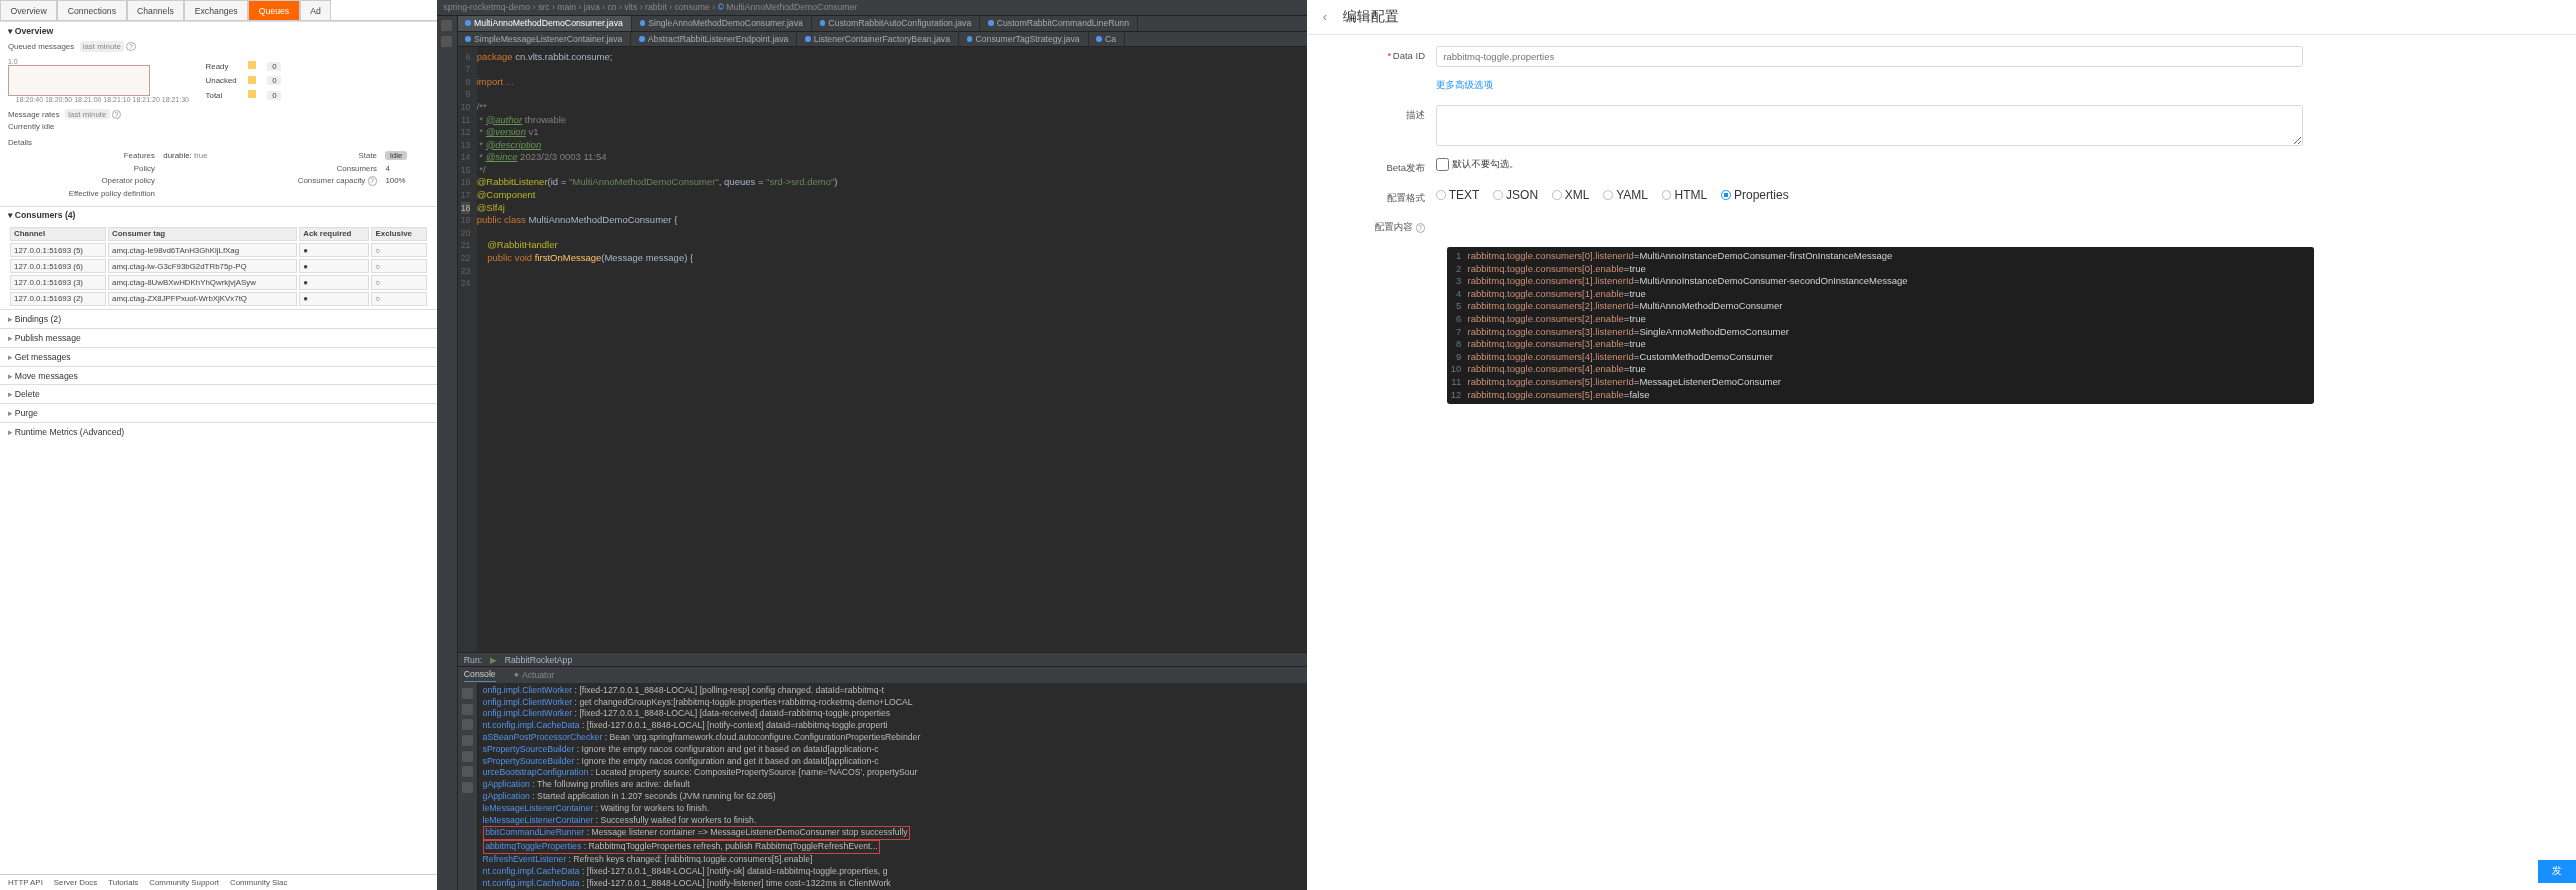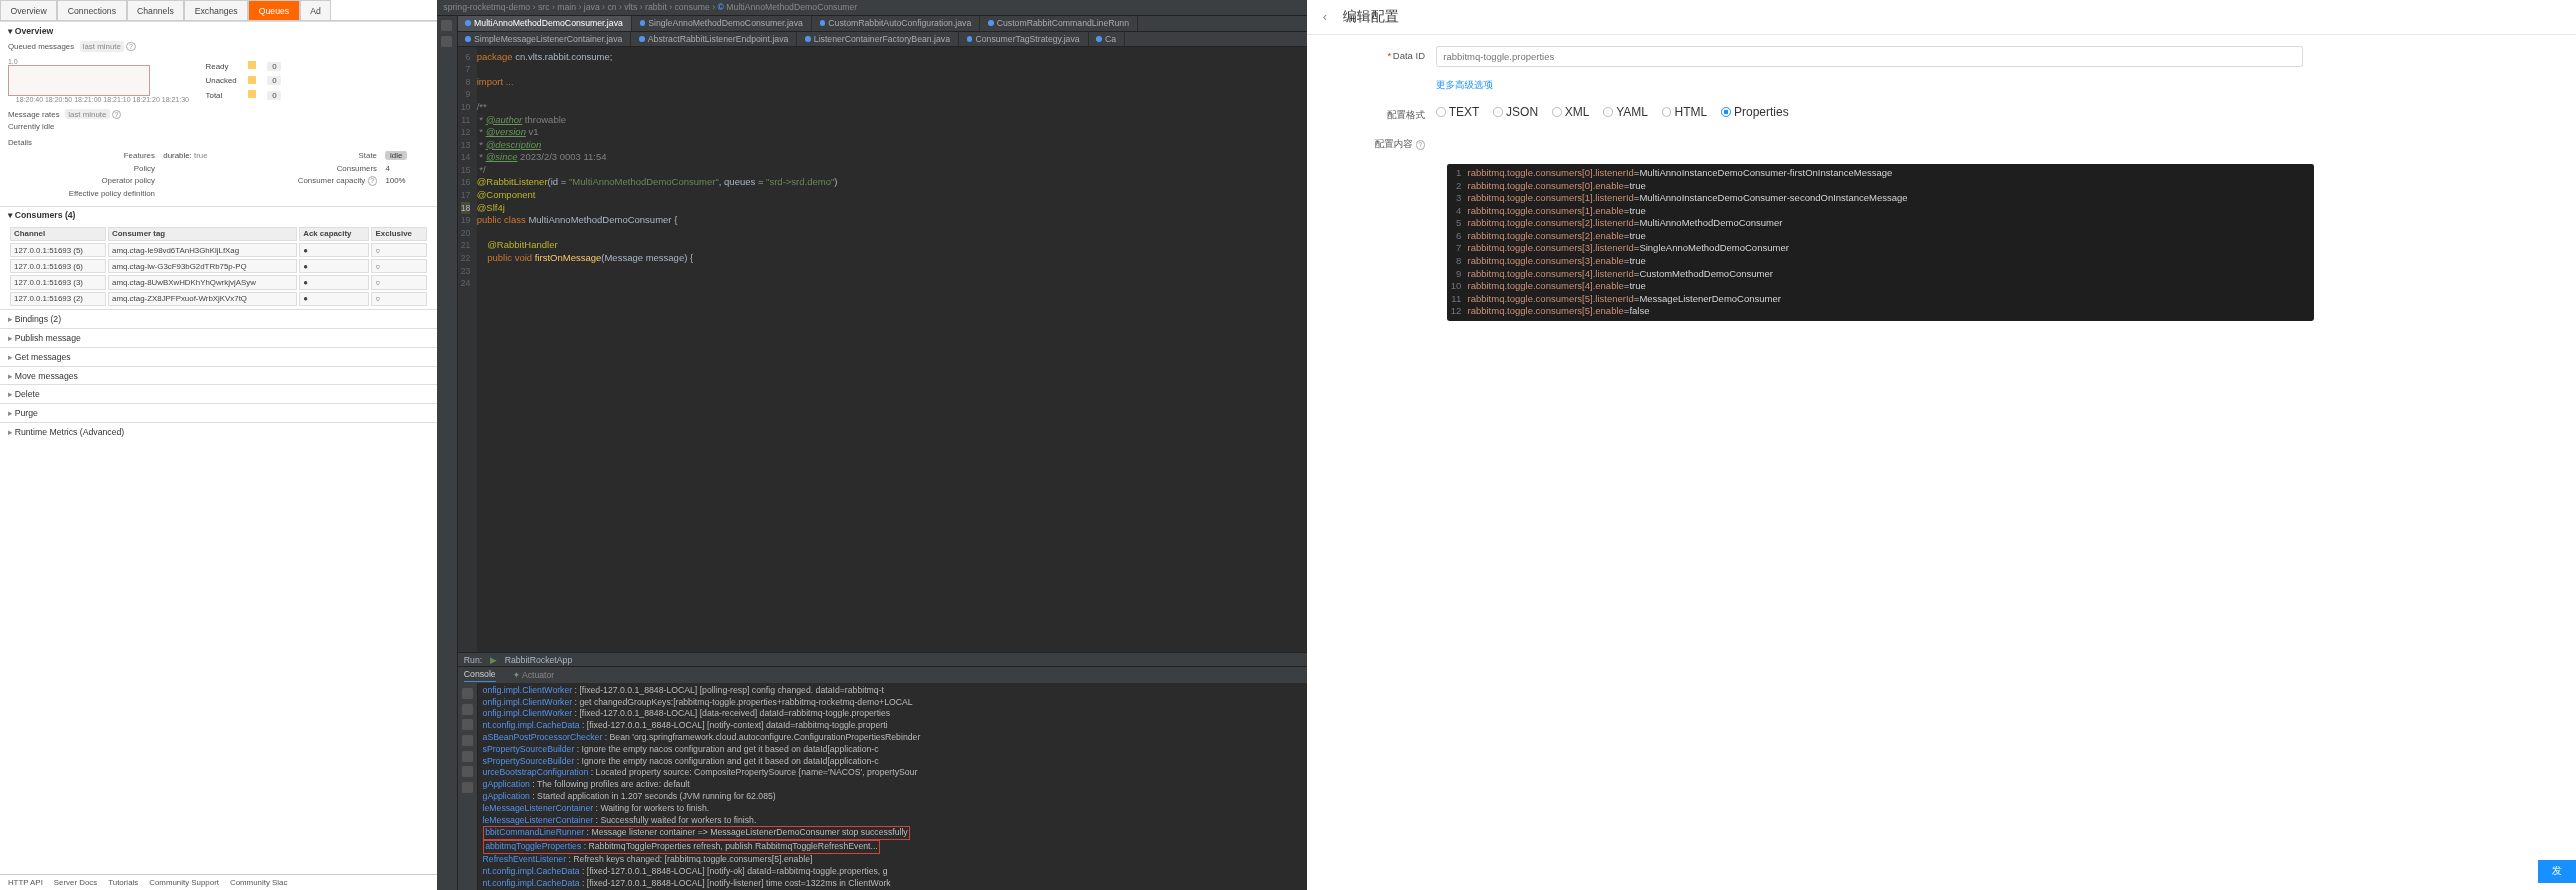--- a/index.html
+++ b/index.html
@@ -171,21 +171,21 @@
   </div>
 
   <div class="rmq-section">
       <h4>▾ <span>Consumers (4)</span></h4>
     </div>
   <table class="rmq-consumers" style="width:calc(100% - 15.8px);margin:1.6px 7.9px">
     <thead>
         <tr>
       <th>Channel</th>
       <th>Consumer tag</th>
-      <th>Ack capacity</th>
+      <th>Ack required</th>
       <th>Exclusive</th>
     </tr>
       </thead>
     <tbody id="rmq-crows">
         <tr>
           <td>127.0.0.1:51693 (5)</td>
           <td>amq.ctag-Ie98vd6TAnH3GhKljLfXag</td>
           <td>●</td>
           <td>○</td>
         </tr>
@@ -326,20 +326,31 @@
   <div class="nacos-form">
     <div class="nacos-row">
       <div class="nacos-label"><span class="req">*</span><span>Data ID</span></div>
       <input class="nacos-input" placeholder="rabbitmq-toggle.properties" style="">
     </div>
     <div class="nacos-row">
         <div class="nacos-label"></div>
         <span class="nacos-link">更多高级选项</span>
       </div>
     <div class="nacos-row">
+      <div class="nacos-label">描述</div>
+      <textarea class="nacos-textarea" style=""></textarea>
+    </div>
+    <div class="nacos-row">
+      <div class="nacos-label">Beta发布</div>
+      <label style="font-size:9.5px;display:flex;align-items:center;gap:3.2px">
+          <input type="checkbox" style="">
+          <span>默认不要勾选。</span>
+        </label>
+    </div>
+    <div class="nacos-row">
       <div class="nacos-label">配置格式</div>
       <div class="nacos-radios" id="nacos-fmt">
           <div class="nacos-radio"><span class="dot"></span>TEXT</div>
           <div class="nacos-radio"><span class="dot"></span>JSON</div>
           <div class="nacos-radio"><span class="dot"></span>XML</div>
           <div class="nacos-radio"><span class="dot"></span>YAML</div>
           <div class="nacos-radio"><span class="dot"></span>HTML</div>
           <div class="nacos-radio sel"><span class="dot"></span>Properties</div>
         </div>
     </div>

